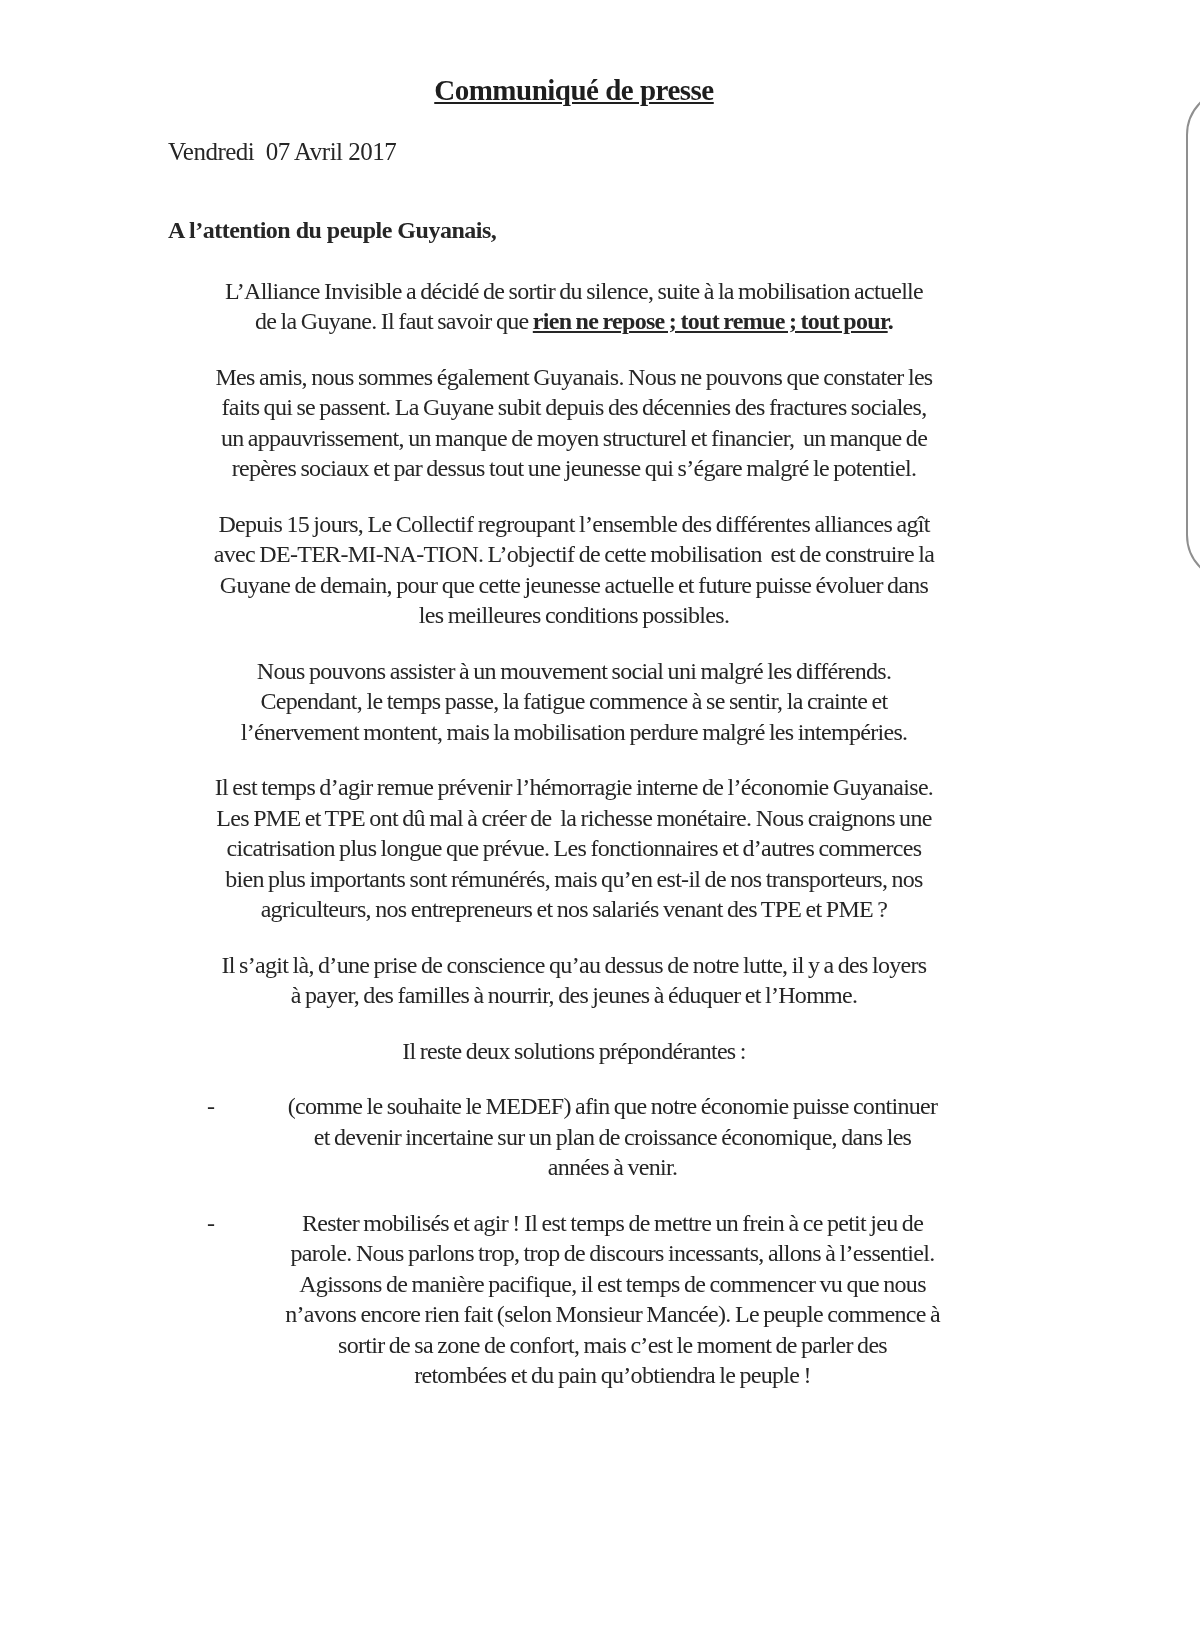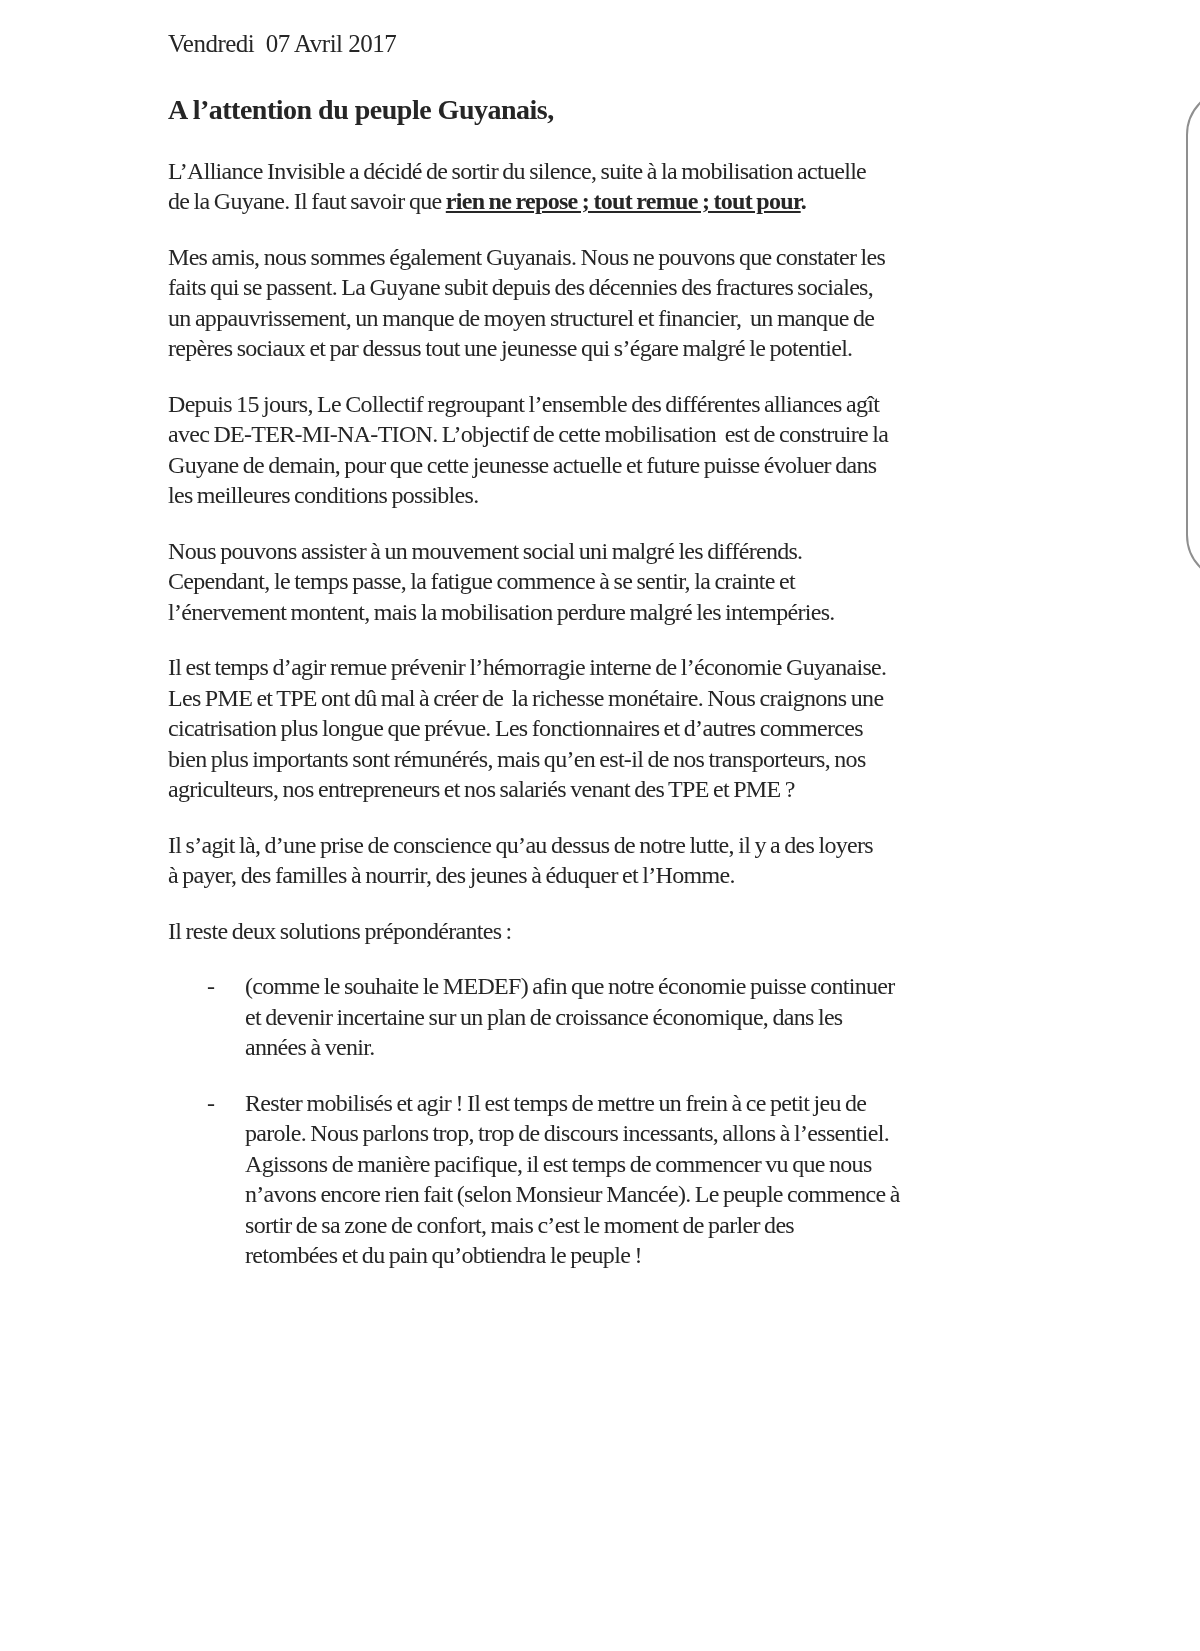--- a/index.html
+++ b/index.html
@@ -34,50 +34,51 @@
     letter-spacing:-0.5px;color:#1e1e1e;
   }
   .date{
     margin-top:28px;
     text-align:left;
     font-size:25px;line-height:31px;
     letter-spacing:-0.5px;
     white-space:pre;
   }
   .salutation{
-    margin-top:36px;
+    margin-top:48px;
     font-weight:700;
-    font-size:28px;line-height:30.5px;
+    font-size:24px;line-height:30.5px;
     letter-spacing:-0.5px;
   }
   .docbody{
     margin-top:30px;
     font-size:24px;line-height:30.5px;
     letter-spacing:-0.7px;word-spacing:-1px;
   }
   .para{margin:0 0 25px 0;}
   .para:last-child{margin-bottom:0;}
-  .line{white-space:pre;}
+  .line{white-space:pre;text-align:center;}
   .b{font-weight:700;}
   .u{text-decoration:underline;}
   .bullet{position:relative;padding-left:77px;}
   .bullet .dash{position:absolute;left:39px;top:0;}
   .scroll-pill{
     position:absolute;left:1186px;top:88px;
     width:90px;height:490px;
     border:2px solid var(--scroll-gray);
     border-radius:48px;
     background:transparent;
   }
 </style>
 </head>
 <body>
 
 <div class="page">
   <div class="content">
+    <h2 class="subtitle">Communiqué de presse</h2>
     <div class="date">Vendredi  07 Avril 2017</div>
     <div class="salutation">A l’attention du peuple Guyanais,</div>
     <div class="docbody">
         <div class="para">
           <div class="line"><span>L’Alliance Invisible a décidé de sortir du silence, suite à la mobilisation actuelle</span></div>
           <div class="line"><span>de la Guyane. Il faut savoir que </span><span class="b u">rien ne repose ; tout remue ; tout pour</span><span class="b">.</span></div>
         </div>
         <div class="para">
           <div class="line"><span>Mes amis, nous sommes également Guyanais. Nous ne pouvons que constater les</span></div>
           <div class="line"><span>faits qui se passent. La Guyane subit depuis des décennies des fractures sociales,</span></div>

